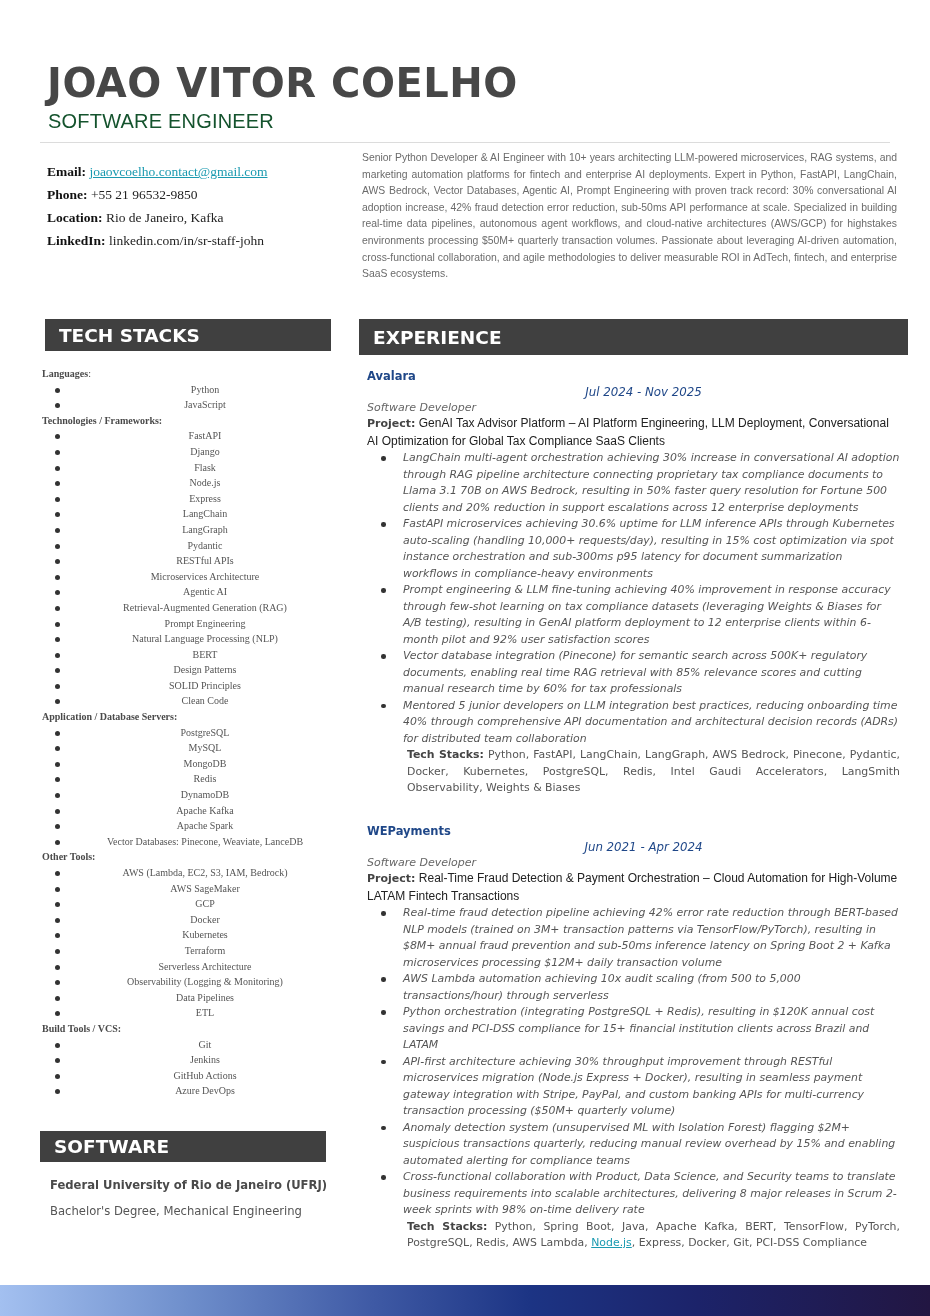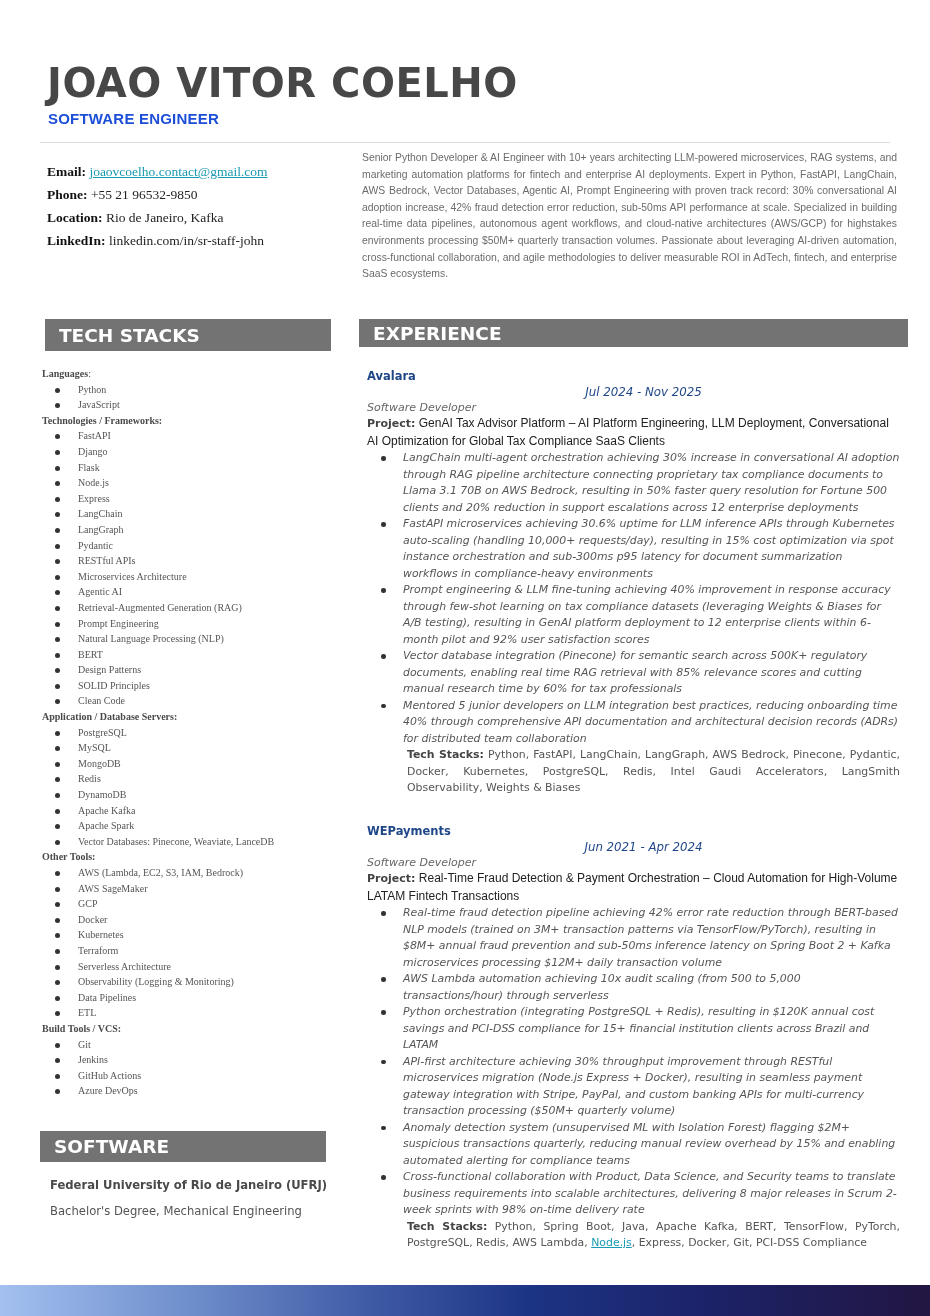--- a/index.html
+++ b/index.html
@@ -7,46 +7,46 @@
     body { position: relative; font-family: "Liberation Sans", sans-serif; color: #444; }
 
     .name {
       position: absolute; left: 47px; top: 58px;
       font-family: "DejaVu Sans", sans-serif; font-weight: bold;
       font-size: 40px; letter-spacing: 0.5px; color: #474747; line-height: 50px;
       transform: scaleX(1.0);
     }
     .role {
       position: absolute; left: 48px; top: 110px;
-      font-family: "Liberation Sans", sans-serif; font-weight: bold;
-      font-size: 15px; color: #1d4ed8; letter-spacing: 0.2px;
+      font-family: "Liberation Sans", sans-serif; font-weight: normal;
+      font-size: 20px; color: #14532d; letter-spacing: 0.2px;
     }
     .rule { position: absolute; left: 40px; top: 142px; width: 850px; height: 1px; background: #dcdcdc; }
 
     .contact { position: absolute; left: 47px; top: 162px; font-family: "Liberation Serif", serif; font-size: 13.5px; color: #222; }
     .contact .row { height: 23px; line-height: 20px; white-space: nowrap; }
     .contact .lbl { font-weight: bold; color: #111; }
     .contact a { color: #1a9ab0; text-decoration: underline; }
 
     .summary {
       position: absolute; left: 362px; top: 150px; width: 535px;
       font-family: Liberation Sans, sans-serif; font-size: 10.4px; line-height: 16.6px;
       color: #6b6b6b; text-align: justify;
     }
 
     .sec-head {
-      position: absolute; background: #737373; color: #fff;
+      position: absolute; background: #404040; color: #fff;
       font-family: "DejaVu Sans", sans-serif; font-weight: bold; font-size: 18.5px;
       padding-left: 14px; display: flex; align-items: center;
     }
 
     .stack { position: absolute; left: 42px; top: 366px; width: 290px;
       font-family: Liberation Serif, serif; font-size: 10px; color: #555; }
     .stack .cat { font-weight: bold; color: #4a4a4a; line-height: 15.6px; }
-    .stack ul { list-style: none; }
+    .stack ul { list-style: none; text-align: center; }
     .stack li { position: relative; padding-left: 36px; line-height: 15.6px; }
     .stack li::before { content: ""; position: absolute; left: 13px; top: 6px; width: 5px; height: 5px; border-radius: 50%; background: #333; }
 
     .edu { position: absolute; left: 50px; top: 1177px; font-family: "DejaVu Sans", sans-serif; font-size: 11.6px; color: #555; }
     .edu .school { font-weight: bold; color: #4a4a4a; height: 26px; line-height: 16px; }
     .edu .degree { line-height: 16px; }
 
     .exp { position: absolute; left: 367px; width: 533px; font-family: "DejaVu Sans", sans-serif; font-size: 10.9px; color: #555; }
     .exp .company { font-weight: bold; color: #1f4788; font-size: 11.5px; line-height: 16px; }
     .exp .dates { text-align: center; font-style: italic; color: #1f4788; font-size: 11.8px; line-height: 16px; margin-left: 20px; }
@@ -154,21 +154,21 @@
         <li>Azure DevOps</li>
       </ul>
   </div>
 
   <div class="sec-head" style="left:40px; top:1131px; width:286px; height:31px;">SOFTWARE</div>
   <div class="edu">
     <div class="school">Federal University of Rio de Janeiro (UFRJ)</div>
     <div class="degree">Bachelor's Degree, Mechanical Engineering</div>
   </div>
 
-  <div class="sec-head" style="left:359px; top:319px; width:549px; height:28px;">EXPERIENCE</div>
+  <div class="sec-head" style="left:359px; top:319px; width:549px; height:36px;">EXPERIENCE</div>
 
   <div class="exp" style="top:368px;">
     <div class="company">Avalara</div>
     <div class="dates">Jul 2024 - Nov 2025</div>
     <div class="title">Software Developer</div>
     <div class="project"><b>Project:</b><span> GenAI Tax Advisor Platform – AI Platform Engineering, LLM Deployment, Conversational AI Optimization for Global Tax Compliance SaaS Clients</span></div>
     <ul>
         <li>LangChain multi-agent orchestration achieving 30% increase in conversational AI adoption through RAG pipeline architecture connecting proprietary tax compliance documents to Llama 3.1 70B on AWS Bedrock, resulting in 50% faster query resolution for Fortune 500 clients and 20% reduction in support escalations across 12 enterprise deployments</li>
         <li>FastAPI microservices achieving 30.6% uptime for LLM inference APIs through Kubernetes auto-scaling (handling 10,000+ requests/day), resulting in 15% cost optimization via spot instance orchestration and sub-300ms p95 latency for document summarization workflows in compliance-heavy environments</li>
         <li>Prompt engineering &amp; LLM fine-tuning achieving 40% improvement in response accuracy through few-shot learning on tax compliance datasets (leveraging Weights &amp; Biases for A/B testing), resulting in GenAI platform deployment to 12 enterprise clients within 6-month pilot and 92% user satisfaction scores</li>

